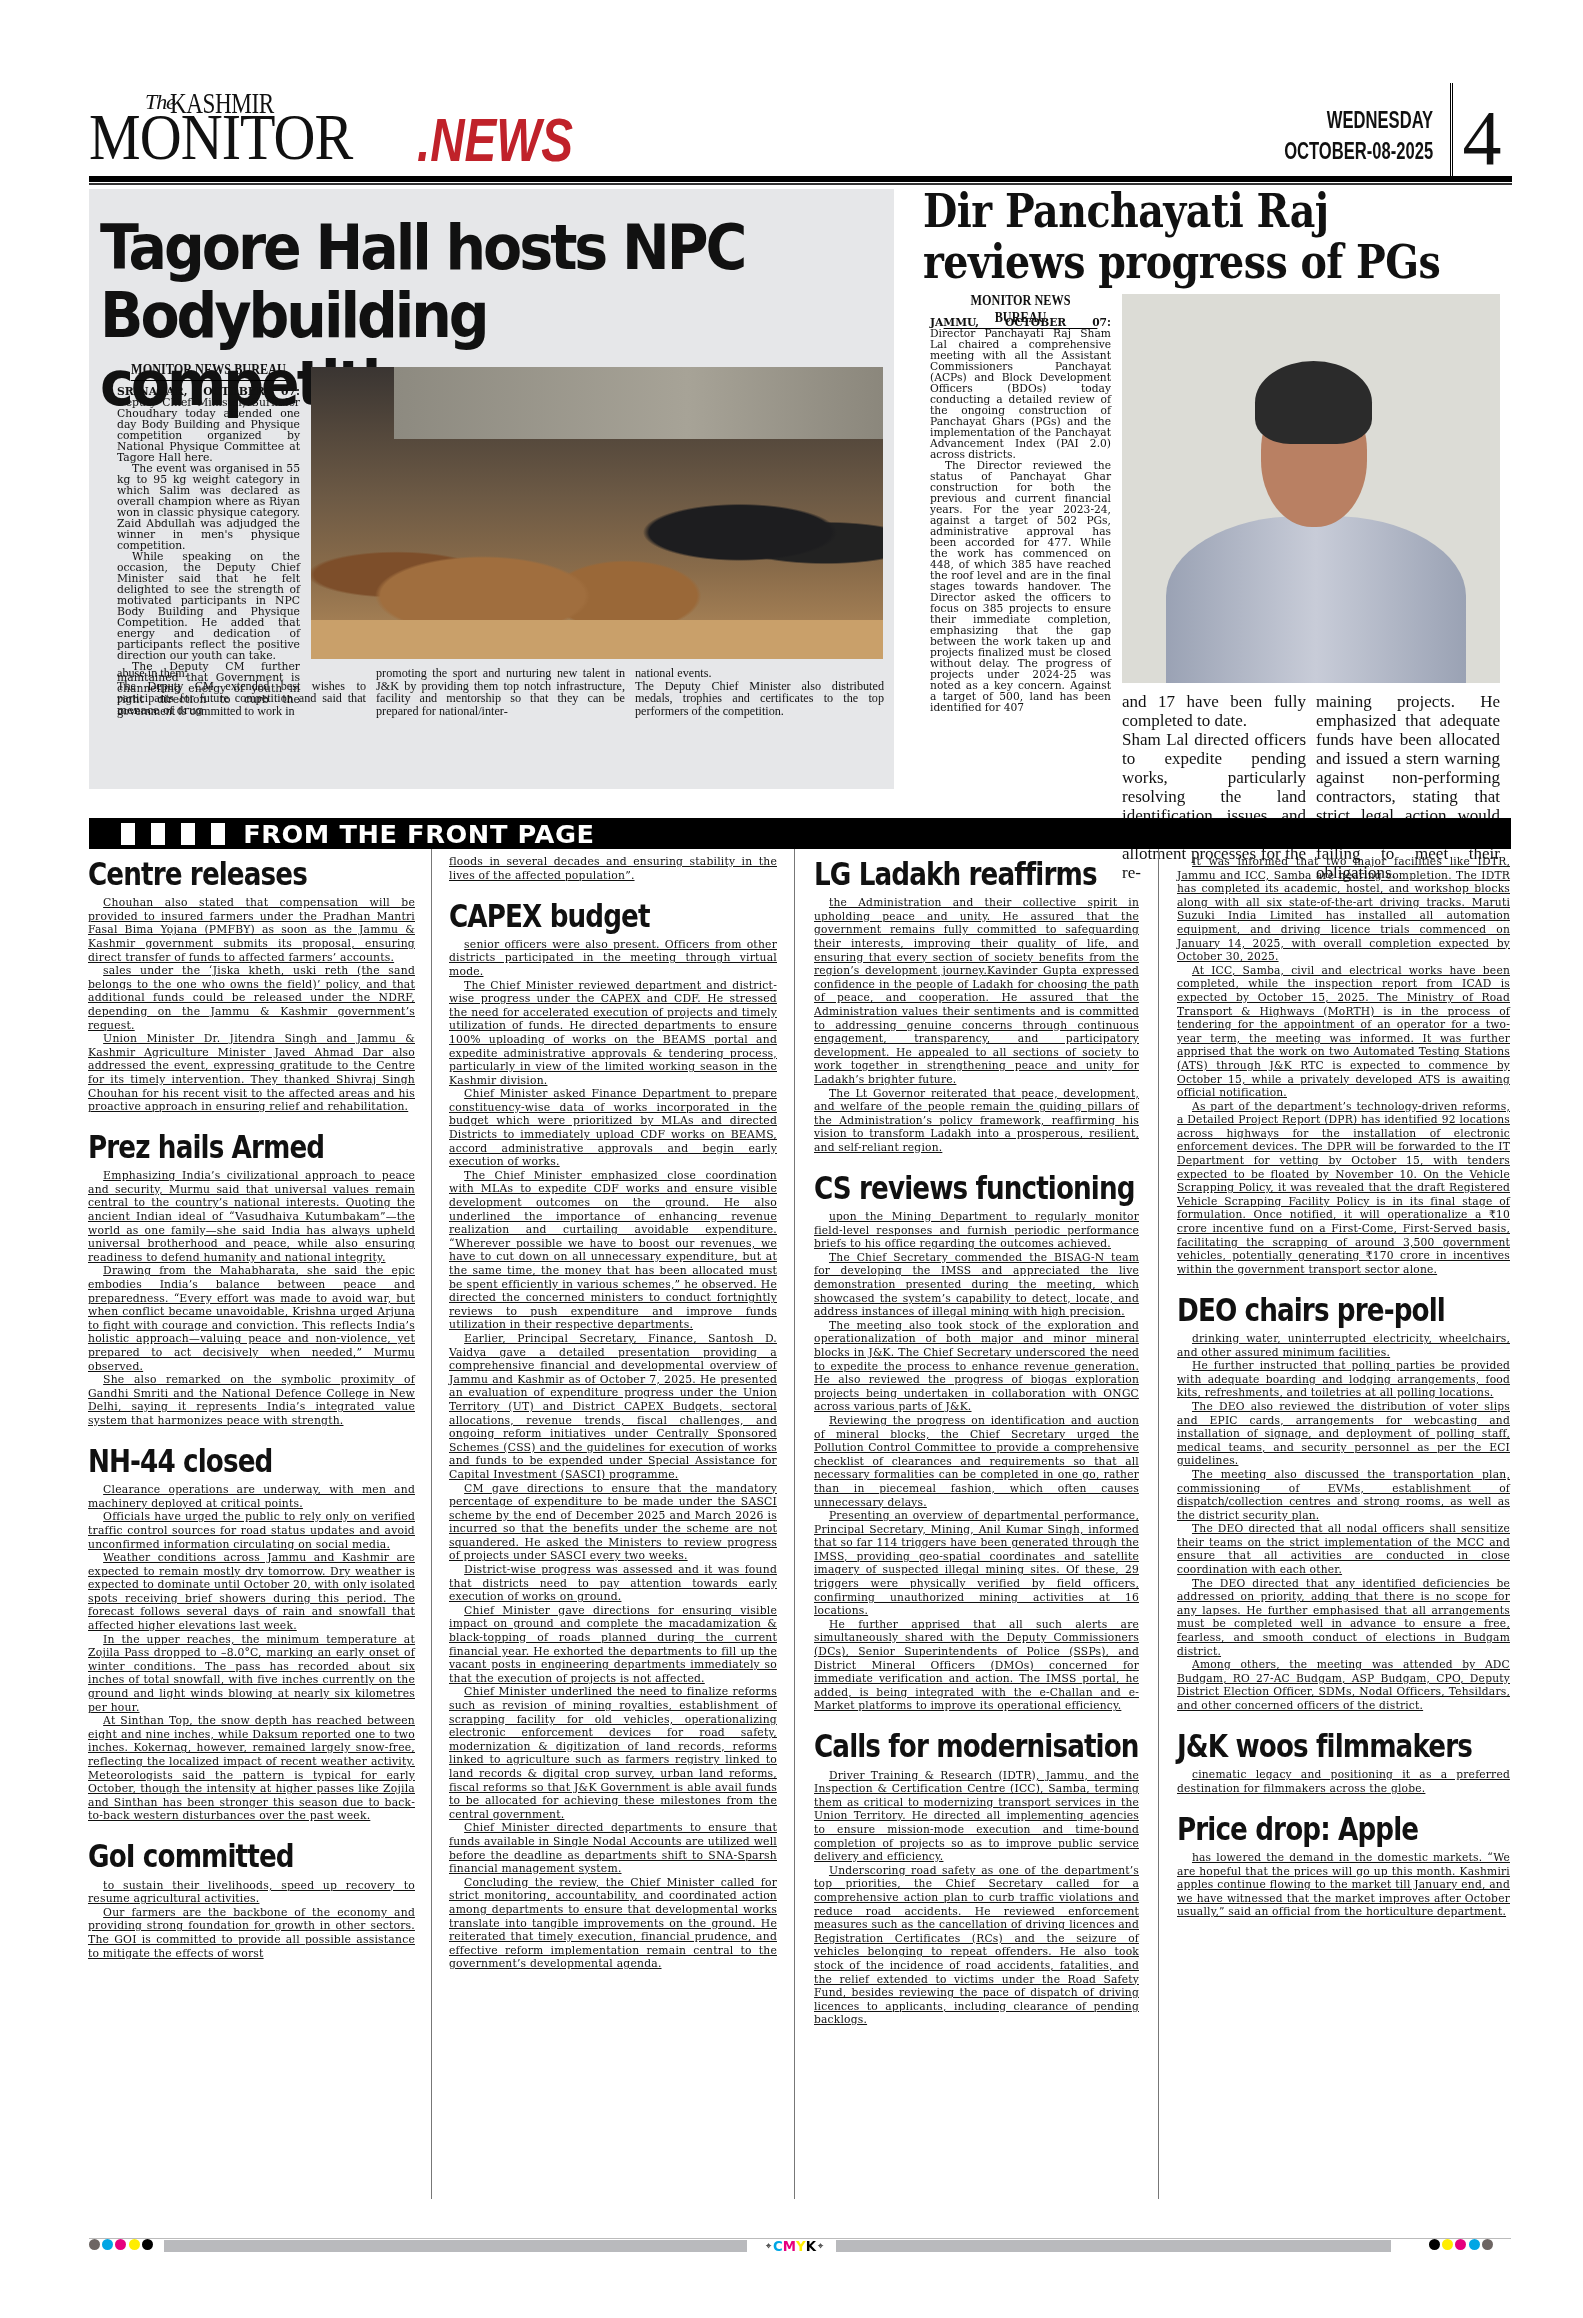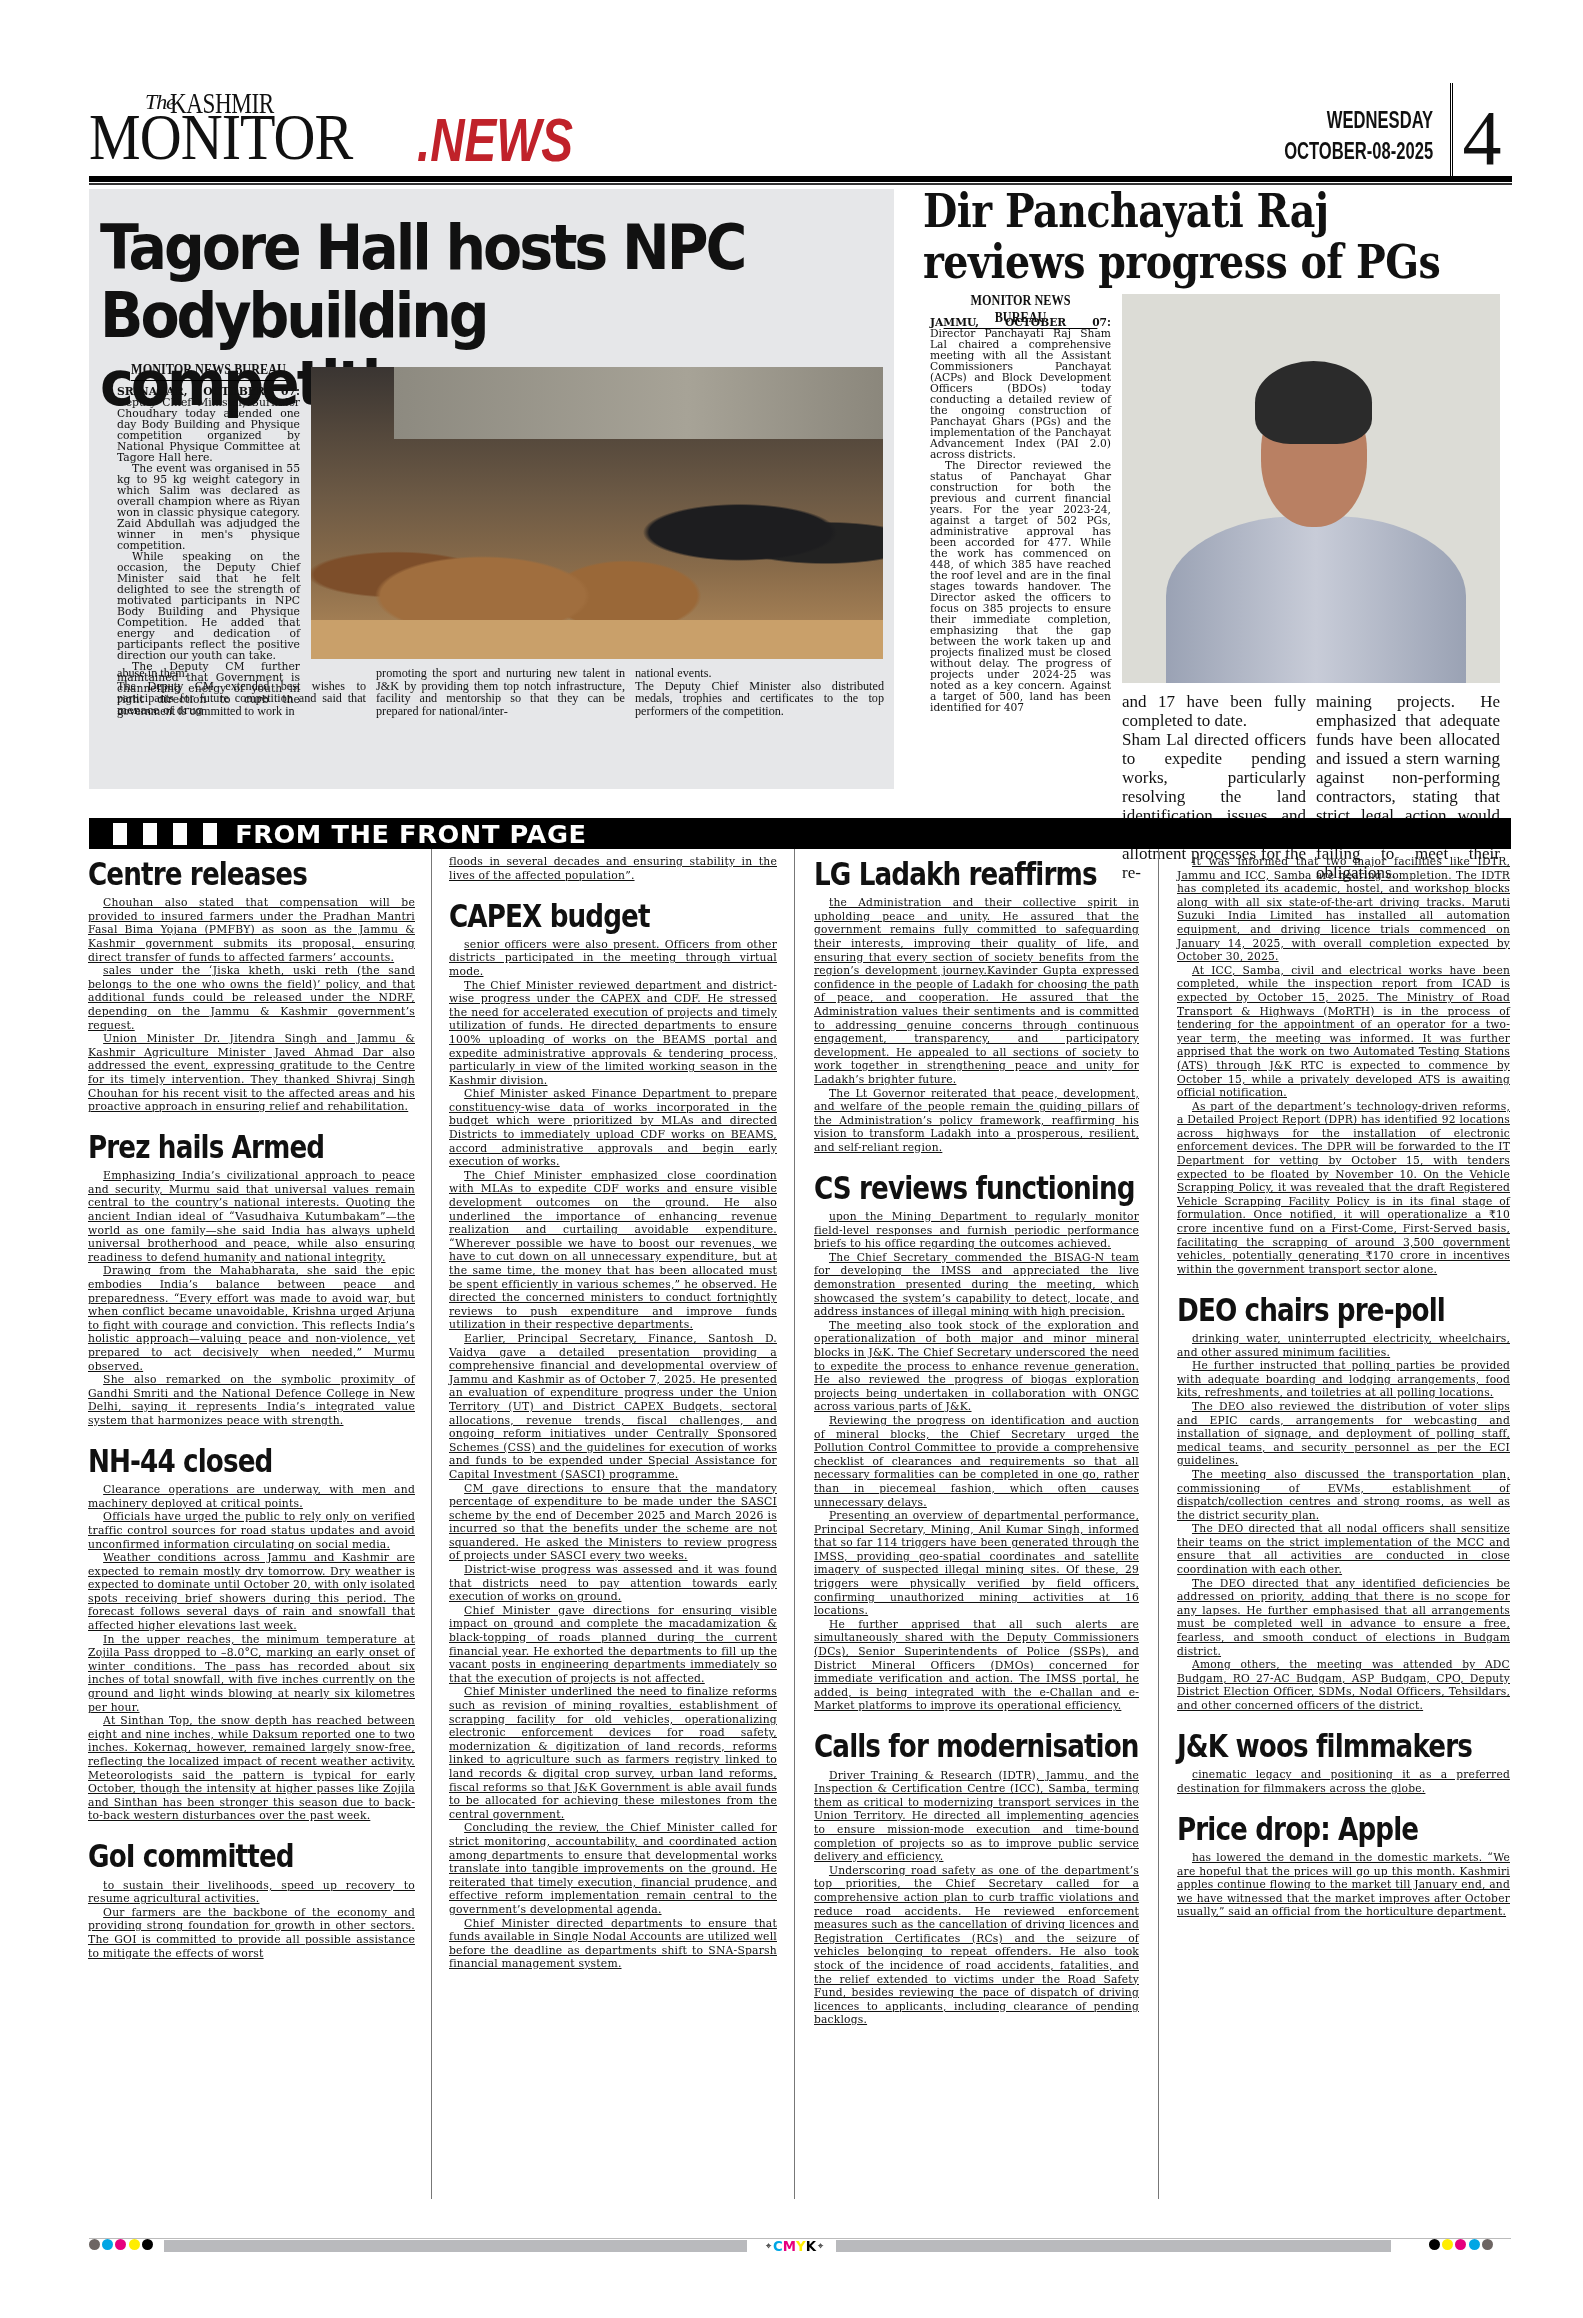--- a/index.html
+++ b/index.html
@@ -39,21 +39,21 @@
   .dateline { font-weight: bold; }
   .panch-photo { position: absolute: }
   .panch-photo { position: absolute; left: 1122px; top: 294px; width: 378px; height: 389px; background: #dcdcd6; overflow: hidden; }
   .pp-hair { position: absolute; left: 133px; top: 67px; width: 117px; height: 83px; background: #2b2b2b; border-radius: 50% 50% 30% 30%; }
   .pp-face { position: absolute; left: 139px; top: 94px; width: 106px; height: 139px; background: #b98063; border-radius: 45% 45% 48% 48%; }
   .pp-body { position: absolute; left: 44px; top: 222px; width: 300px; height: 178px; background: linear-gradient(90deg,#9aa2b4,#c8ccd8 50%,#9aa2b4); border-radius: 45% 45% 0 0; }
   .panch-cols { position: absolute; left: 1122px; top: 692px; width: 378px; display: flex; gap: 10px; }
   .panch-cols .col { flex: 1; font-family: Liberation Serif, serif; font-size: 17px; line-height: 19px; text-align: justify; }
 
   
-  .section-bar { position: absolute; left: 89px; top: 818px; width: 1422px; height: 31px; background: #000; display: flex; align-items: center; padding-left: 24px; }
+  .section-bar { position: absolute; left: 89px; top: 818px; width: 1422px; height: 31px; background: #000; display: flex; align-items: center; padding-left: 32px; }
   .sq { width: 14.4px; height: 22px; background: #fff; margin-right: 15.6px; }
   .section-title { color: #fff; font-family: "DejaVu Sans", sans-serif; font-weight: bold; font-size: 25.6px; letter-spacing: 0.6px; margin-left: 2.2px; }
 
   
   .fp-col { position: absolute; top: 855px; height: 1339px; }
   .fp-col.c1 { left: 88px; width: 327px; }
   .fp-col.c2 { left: 449px; width: 328px; }
   .fp-col.c3 { left: 814px; width: 325px; }
   .fp-col.c4 { left: 1177px; width: 333px; }
   .vrule { position: absolute; top: 849px; width: 1.1px; height: 1350px; background: #777; }
@@ -197,22 +197,22 @@
       <div class="art-body">
         <p>senior officers were also present. Officers from other districts participated in the meeting through virtual mode.</p>
         <p>The Chief Minister reviewed department and district-wise progress under the CAPEX and CDF. He stressed the need for accelerated execution of projects and timely utilization of funds. He directed departments to ensure 100% uploading of works on the BEAMS portal and expedite administrative approvals &amp; tendering process, particularly in view of the limited working season in the Kashmir division.</p>
         <p>Chief Minister asked Finance Department to prepare constituency-wise data of works incorporated in the budget which were prioritized by MLAs and directed Districts to immediately upload CDF works on BEAMS, accord administrative approvals and begin early execution of works.</p>
         <p>The Chief Minister emphasized close coordination with MLAs to expedite CDF works and ensure visible development outcomes on the ground. He also underlined the importance of enhancing revenue realization and curtailing avoidable expenditure. “Wherever possible we have to boost our revenues, we have to cut down on all unnecessary expenditure, but at the same time, the money that has been allocated must be spent efficiently in various schemes,” he observed. He directed the concerned ministers to conduct fortnightly reviews to push expenditure and improve funds utilization in their respective departments.</p>
         <p>Earlier, Principal Secretary, Finance, Santosh D. Vaidya gave a detailed presentation providing a comprehensive financial and developmental overview of Jammu and Kashmir as of October 7, 2025. He presented an evaluation of expenditure progress under the Union Territory (UT) and District CAPEX Budgets, sectoral allocations, revenue trends, fiscal challenges, and ongoing reform initiatives under Centrally Sponsored Schemes (CSS) and the guidelines for execution of works and funds to be expended under Special Assistance for Capital Investment (SASCI) programme.</p>
         <p>CM gave directions to ensure that the mandatory percentage of expenditure to be made under the SASCI scheme by the end of December 2025 and March 2026 is incurred so that the benefits under the scheme are not squandered. He asked the Ministers to review progress of projects under SASCI every two weeks.</p>
         <p>District-wise progress was assessed and it was found that districts need to pay attention towards early execution of works on ground.</p>
         <p>Chief Minister gave directions for ensuring visible impact on ground and complete the macadamization &amp; black-topping of roads planned during the current financial year. He exhorted the departments to fill up the vacant posts in engineering departments immediately so that the execution of projects is not affected.</p>
         <p>Chief Minister underlined the need to finalize reforms such as revision of mining royalties, establishment of scrapping facility for old vehicles, operationalizing electronic enforcement devices for road safety, modernization &amp; digitization of land records, reforms linked to agriculture such as farmers registry linked to land records &amp; digital crop survey, urban land reforms, fiscal reforms so that J&amp;K Government is able avail funds to be allocated for achieving these milestones from the central government.</p>
+        <p>Chief Minister directed departments to ensure that funds available in Single Nodal Accounts are utilized well before the deadline as departments shift to SNA-Sparsh financial management system.</p>
         <p>Concluding the review, the Chief Minister called for strict monitoring, accountability, and coordinated action among departments to ensure that developmental works translate into tangible improvements on the ground. He reiterated that timely execution, financial prudence, and effective reform implementation remain central to the government’s developmental agenda.</p>
-        <p>Chief Minister directed departments to ensure that funds available in Single Nodal Accounts are utilized well before the deadline as departments shift to SNA-Sparsh financial management system.</p>
       </div>
     </div>
   </section>
 <section class="fp-col c3">
     <div class="art">
       <h2 class="art-head">LG Ladakh reaffirms</h2>
       <div class="art-body">
         <p>the Administration and their collective spirit in upholding peace and unity. He assured that the government remains fully committed to safeguarding their interests, improving their quality of life, and ensuring that every section of society benefits from the region’s development journey.Kavinder Gupta expressed confidence in the people of Ladakh for choosing the path of peace, and cooperation. He assured that the Administration values their sentiments and is committed to addressing genuine concerns through continuous engagement, transparency, and participatory development. He appealed to all sections of society to work together in strengthening peace and unity for Ladakh’s brighter future.</p>
         <p>The Lt Governor reiterated that peace, development, and welfare of the people remain the guiding pillars of the Administration’s policy framework, reaffirming his vision to transform Ladakh into a prosperous, resilient, and self-reliant region.</p>
       </div>

